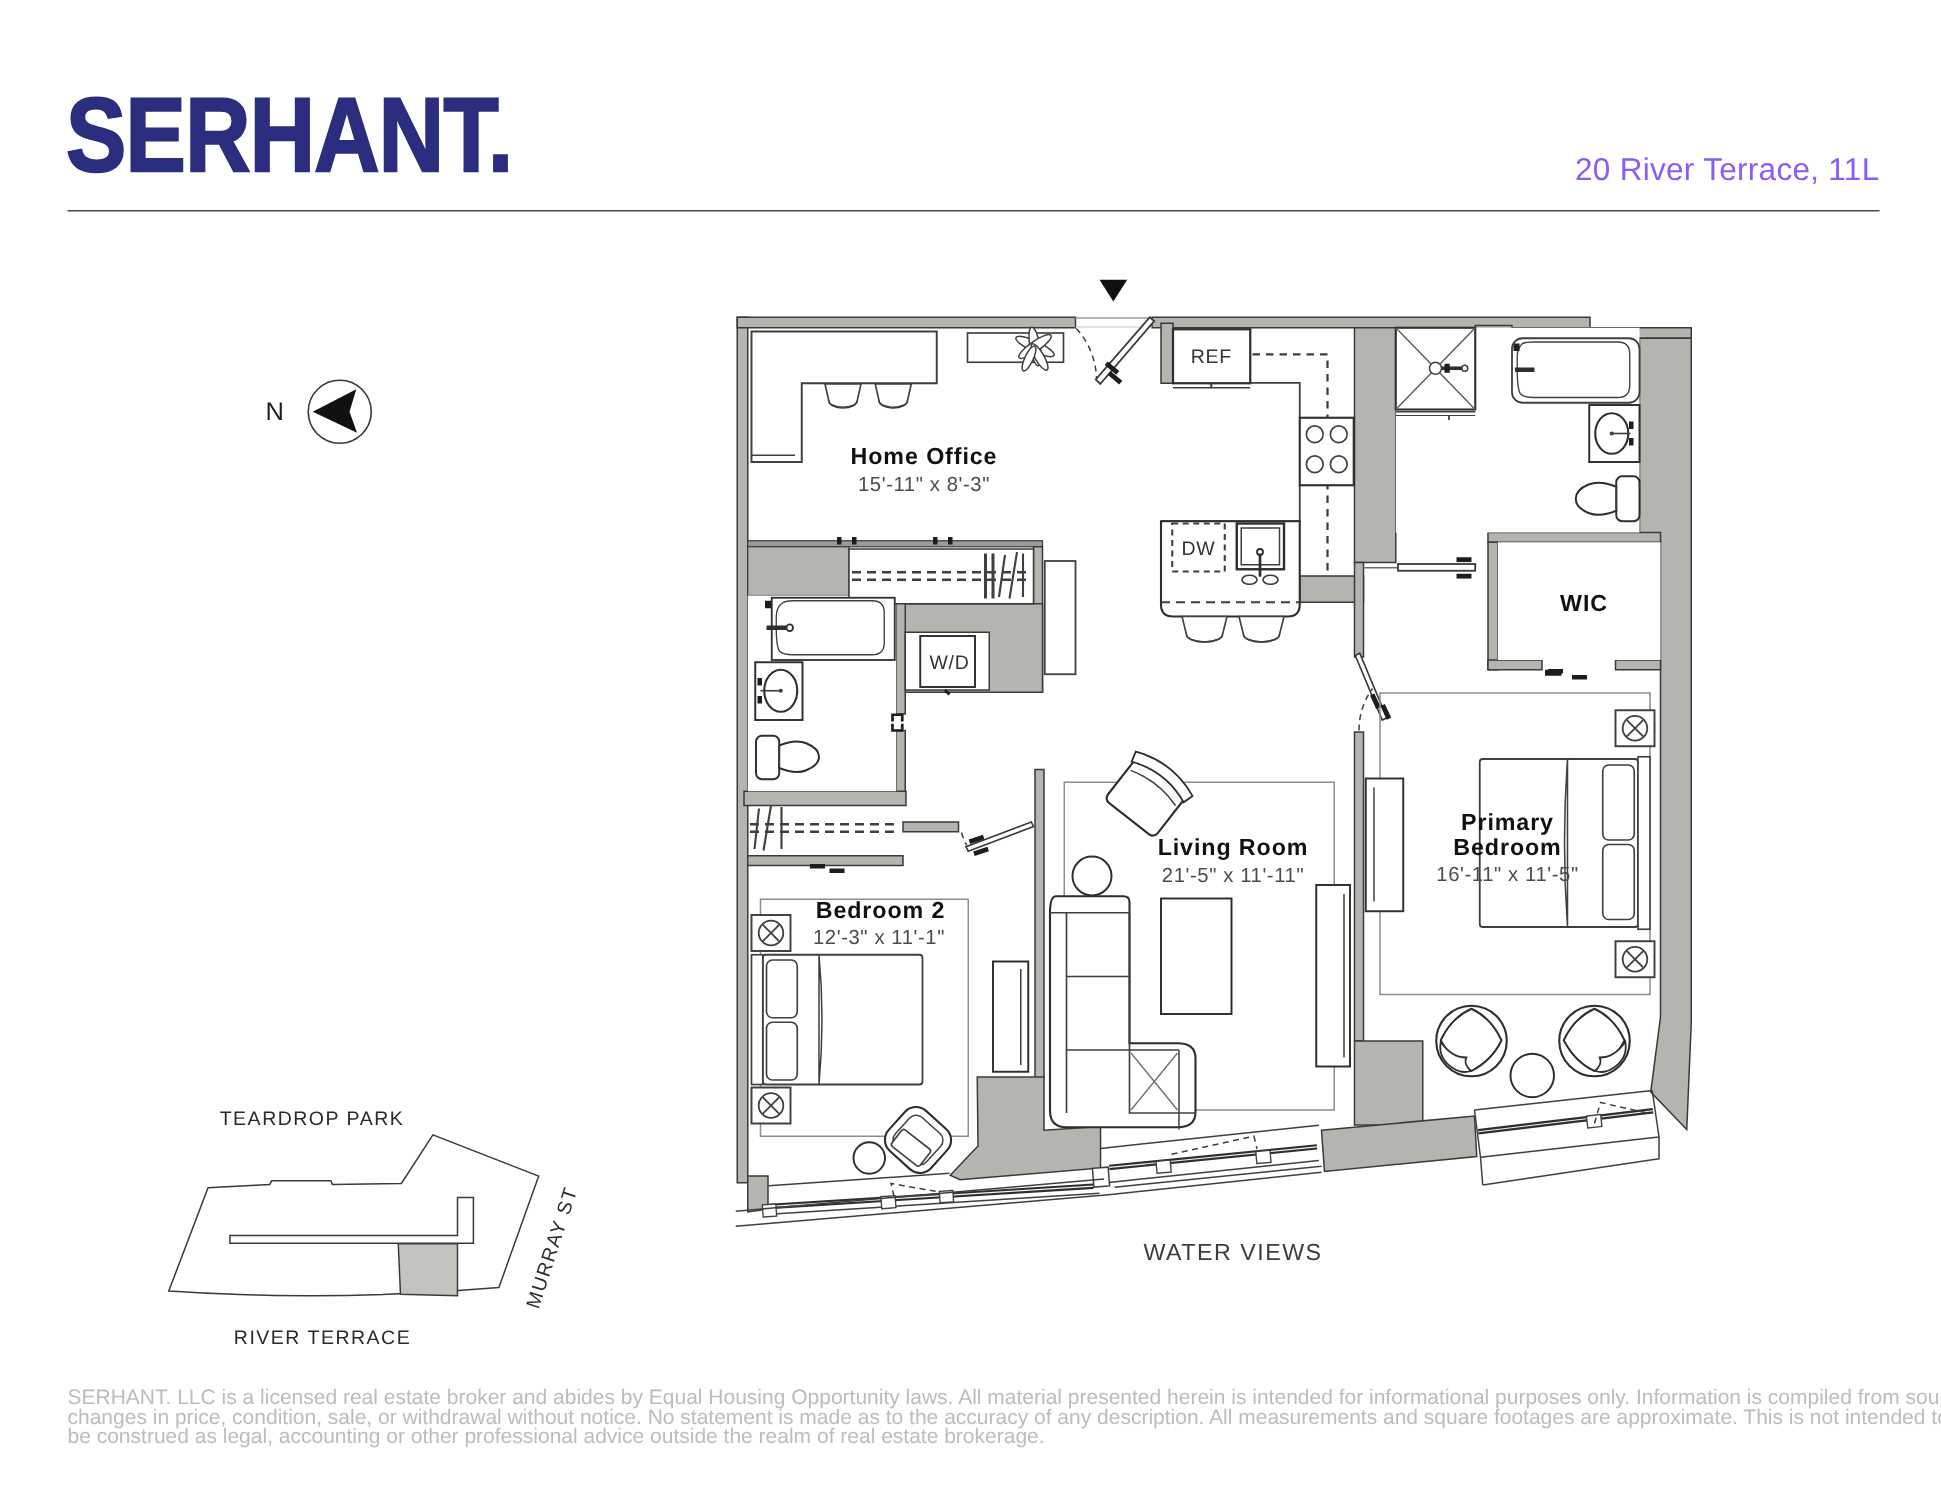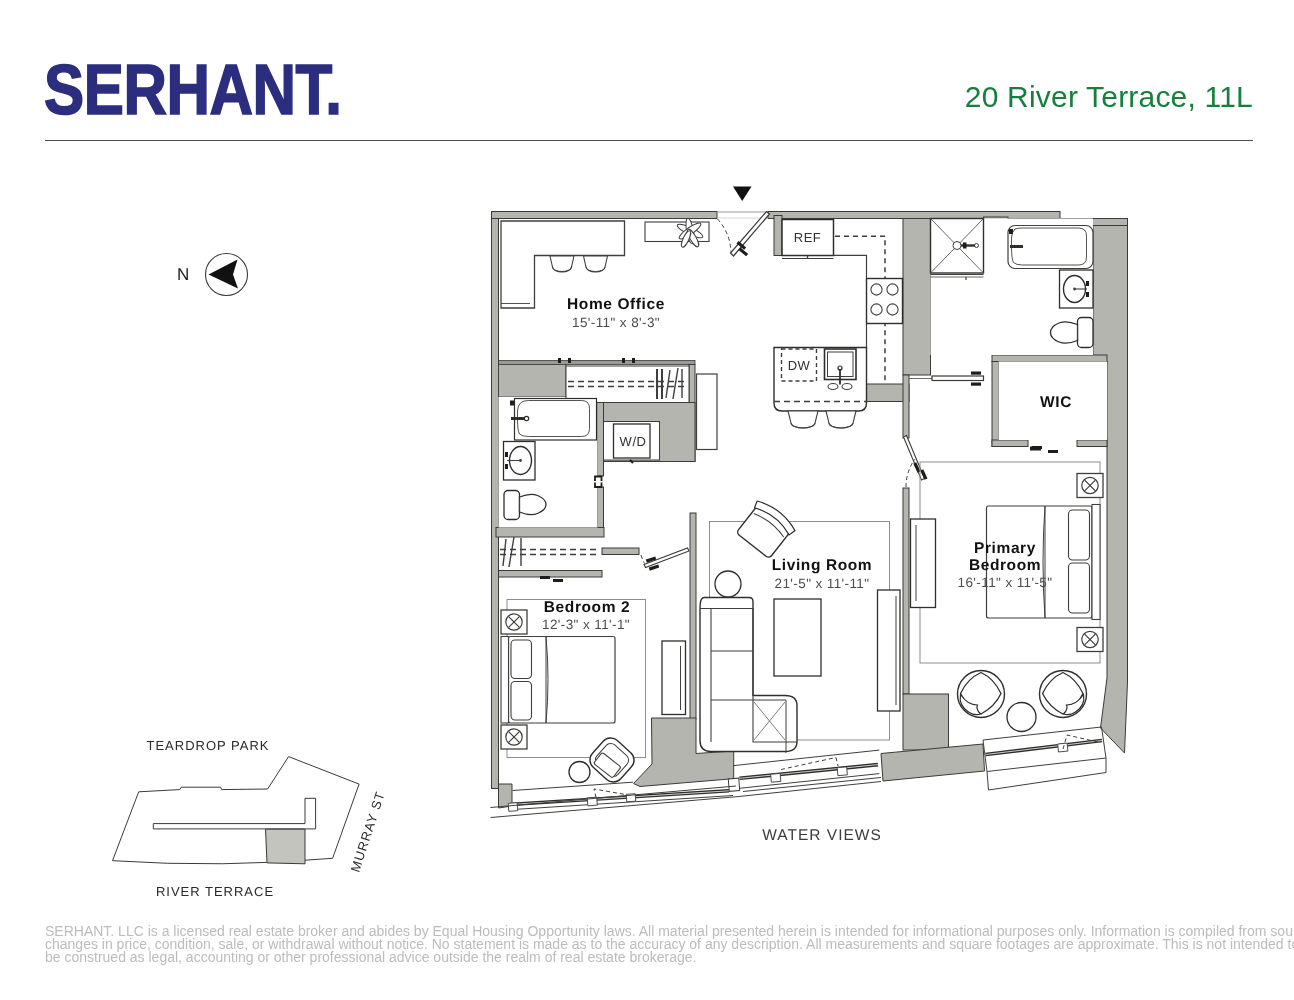--- a/index.html
+++ b/index.html
@@ -1,18 +1,18 @@
 <!DOCTYPE html>
 <html><head>
 <meta charset="utf-8">
 <style>
   html,body{margin:0;padding:0;background:#fff;width:1294px;height:1000px;overflow:hidden;}
   body{font-family:"Liberation Sans", sans-serif;position:relative;will-change:transform;}
   .logo{position:absolute;left:44px;top:50px;font-weight:bold;font-size:70px;color:#2b2d7e;letter-spacing:-0.5px;transform:scaleX(0.86);transform-origin:left center;-webkit-text-stroke:1.6px #2b2d7e;}
-  .addr{position:absolute;right:41px;top:80px;font-size:30px;color:#15803d;letter-spacing:0.2px;}
+  .addr{position:absolute;right:41px;top:102px;font-size:21px;color:#8b5cf6;letter-spacing:0.2px;}
   .rule{position:absolute;left:45px;top:140px;width:1208px;border-top:1px solid #4a4a4a;}
   .disc{position:absolute;left:45px;top:925px;font-size:14px;line-height:13.2px;color:#bcbcbc;white-space:nowrap;}
   svg{ -webkit-font-smoothing:antialiased; }
   svg text{font-family:"Liberation Sans", sans-serif;-webkit-font-smoothing:antialiased;text-rendering:geometricPrecision;}
   .rm{font-weight:bold;font-size:15.5px;fill:#111;letter-spacing:0.6px;}
   .dim{font-size:13.5px;fill:#4c4c4c;letter-spacing:0.4px;}
   .app{font-size:13px;fill:#333;letter-spacing:0.5px;}
 </style>
 </head>
 <body>

